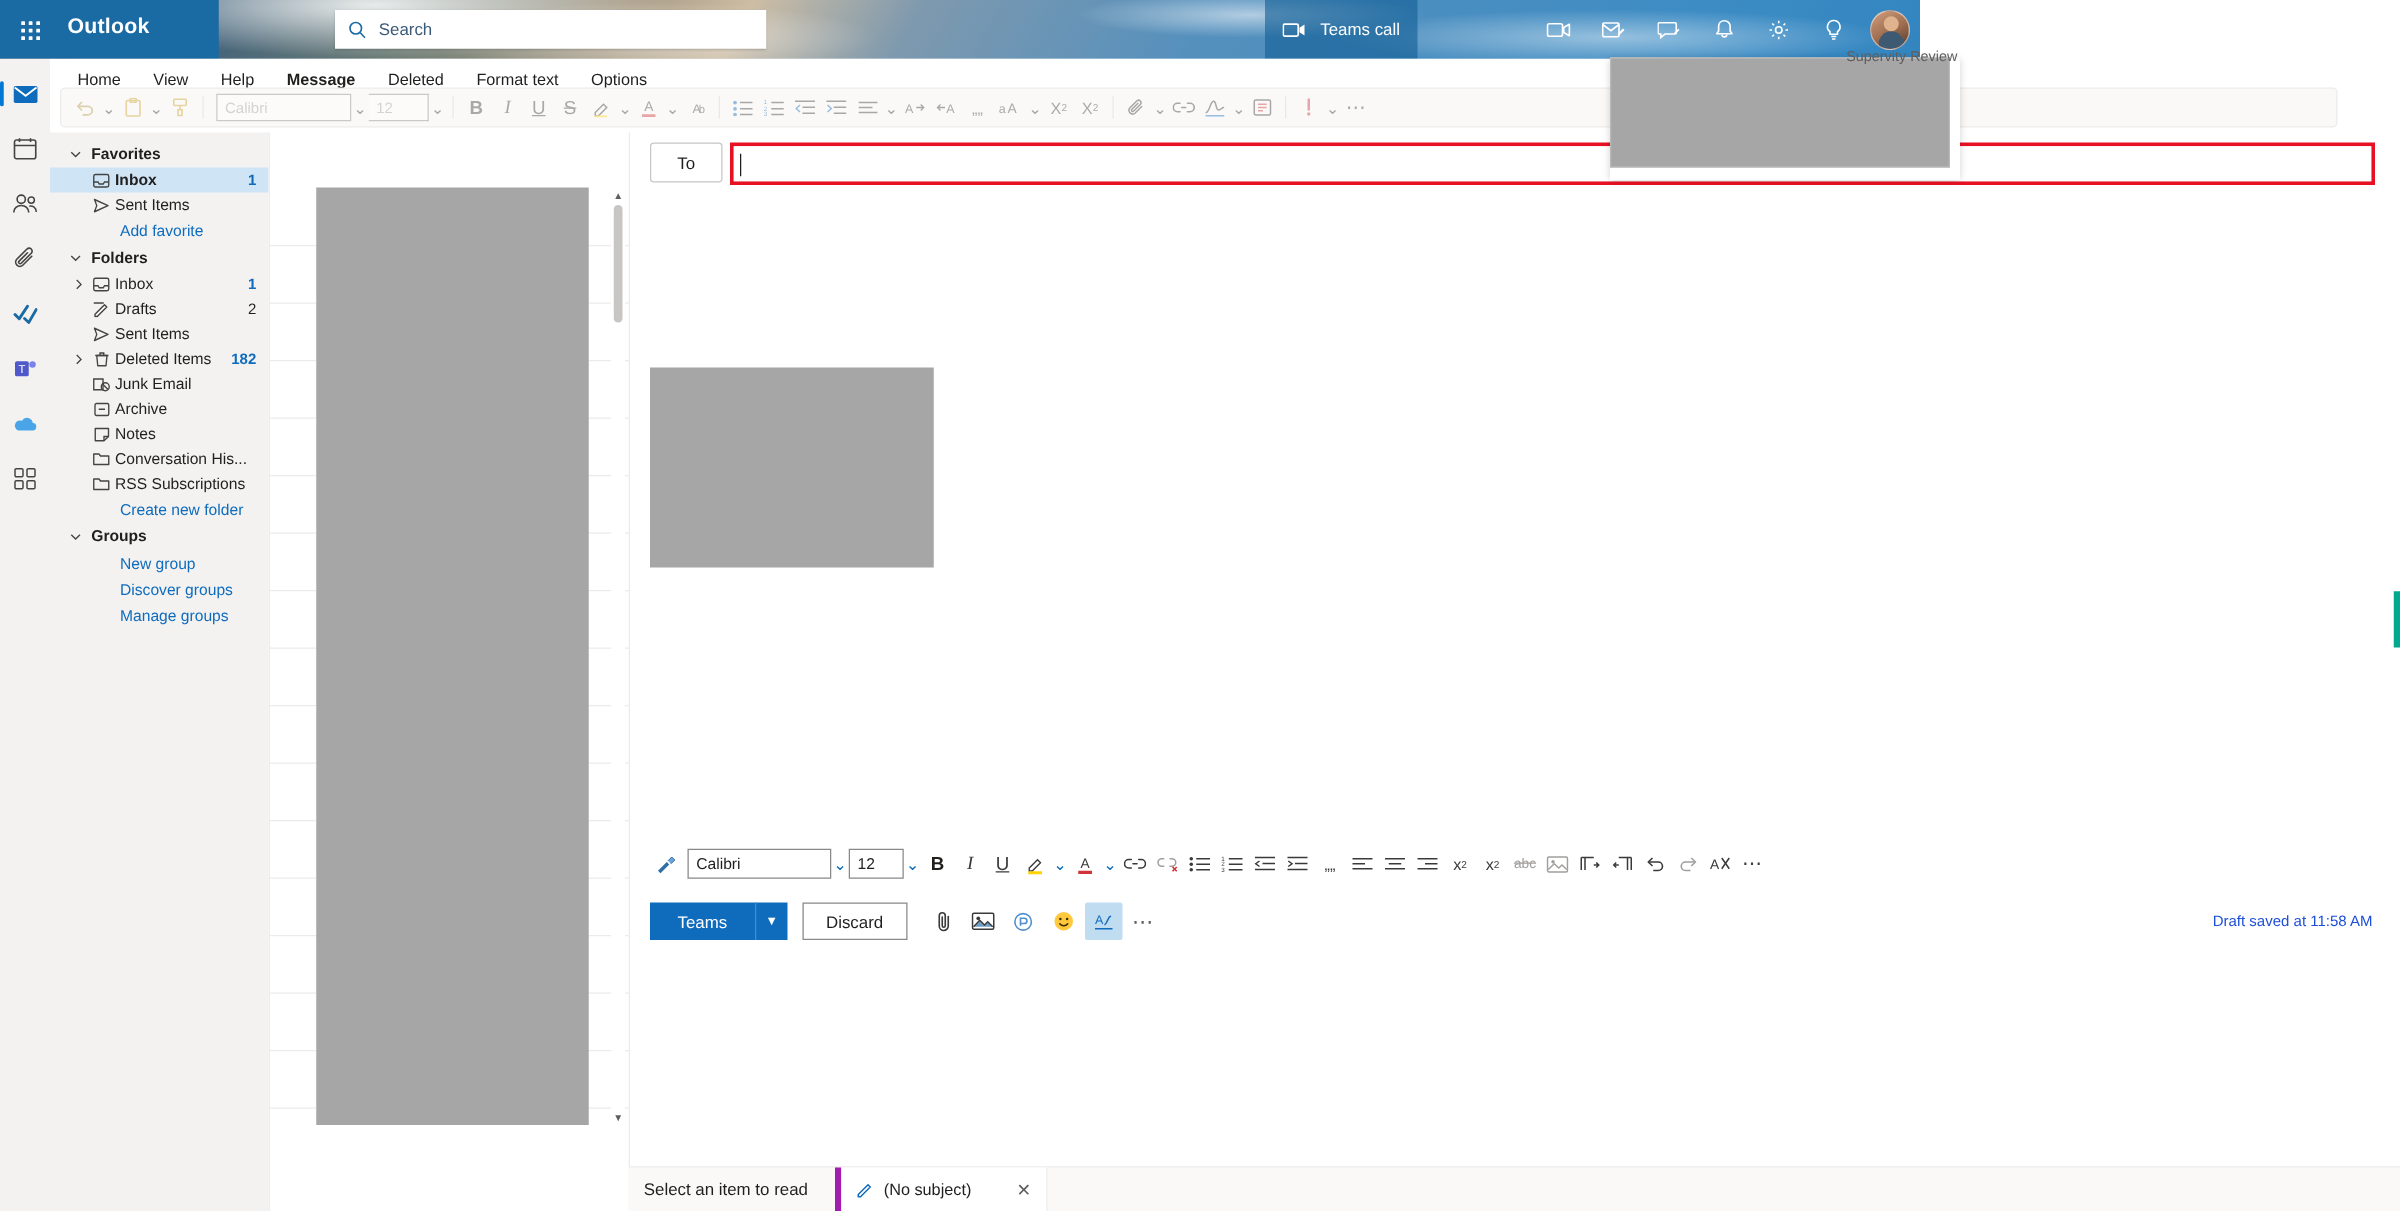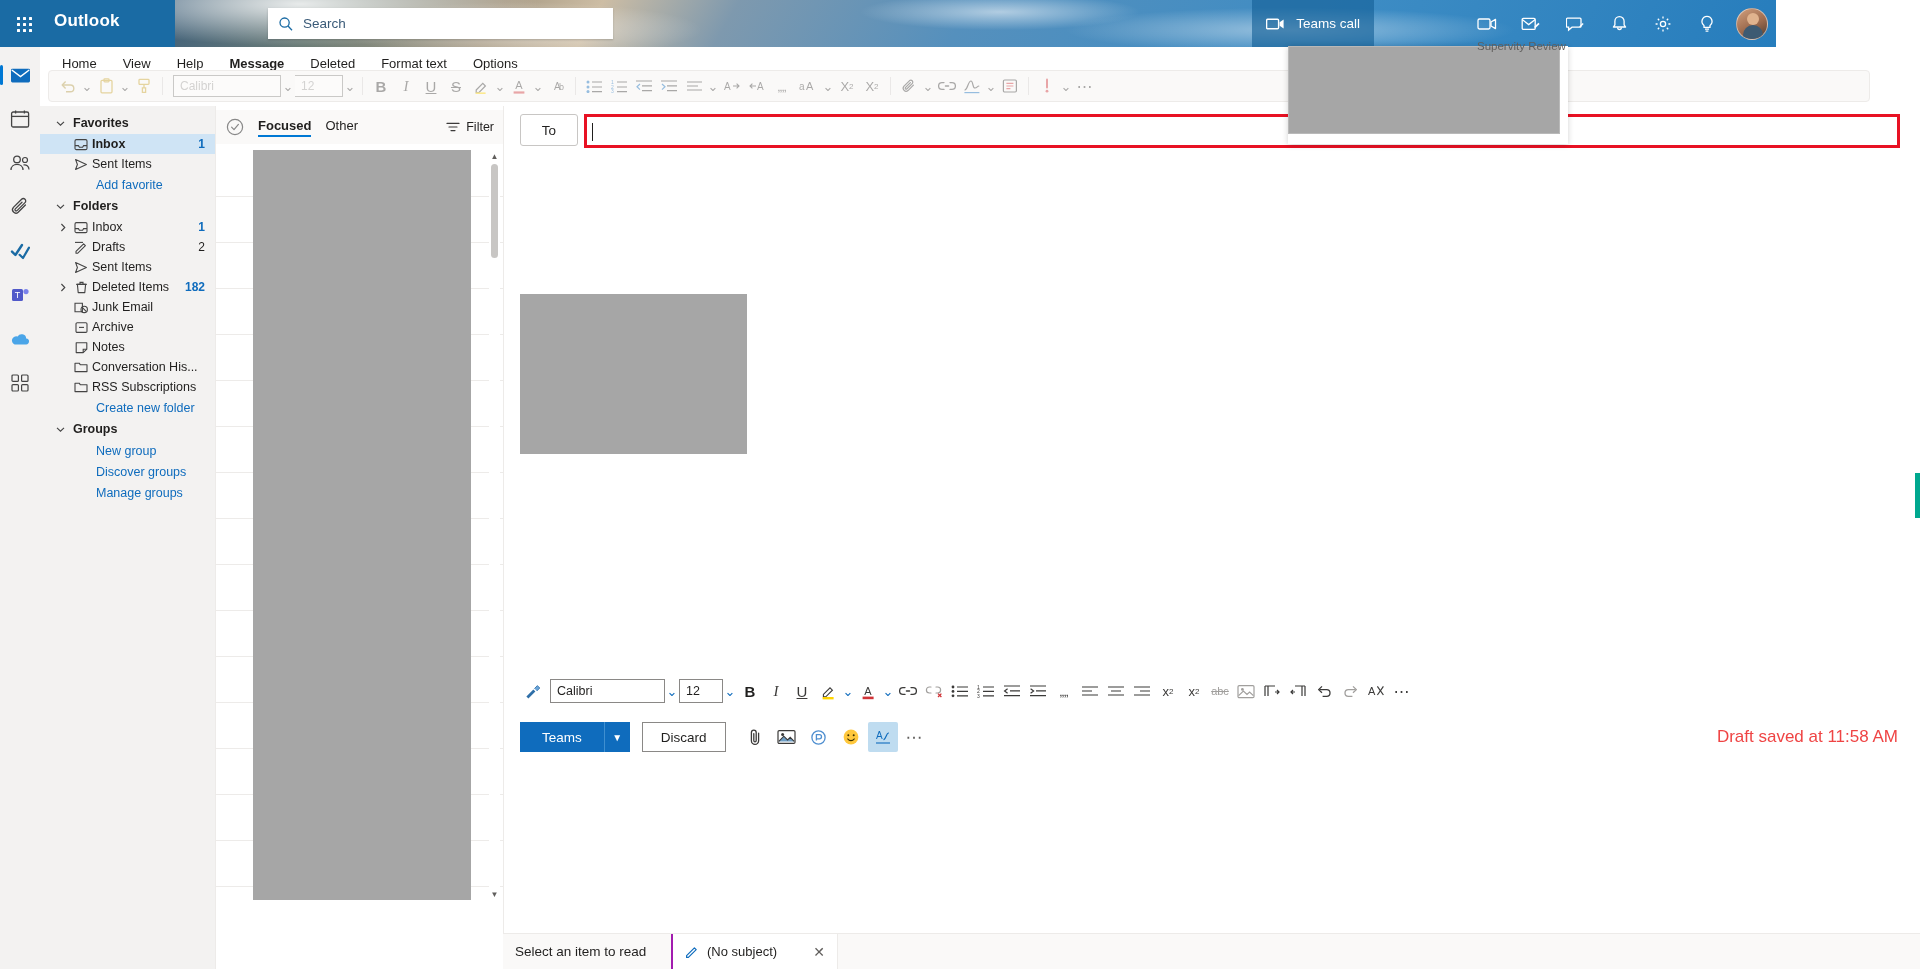--- a/index.html
+++ b/index.html
@@ -6,21 +6,21 @@
   html, body {
     width: 1920px; height: 969px;
     font-family: "Liberation Sans", sans-serif;
     background: #fff;
     overflow: hidden;
   }
   body { position: relative; }
 
   
   .topbar {
-    position: absolute; left: 0; top: 0; width: 1776px; height: 47px;
+    position: absolute; left: 0; top: 0; width: 1536px; height: 47px;
     background: linear-gradient(90deg,#2a4a63 0%,#3f6d8e 12%,#7e8d86 24%,#b9b0a0 33%,#8ea8bd 42%,#4f94c4 58%,#2f87c6 78%,#1b74b5 100%);
     overflow: hidden;
   }
   .topbar-photo {
     position: absolute; left: 0; top: 0; width: 1920px; height: 47px;
     background:
       radial-gradient(ellipse 340px 60px at 300px 4px, rgba(255,255,255,.85), rgba(255,255,255,0) 70%),
       radial-gradient(ellipse 260px 40px at 520px 30px, rgba(255,255,255,.5), rgba(255,255,255,0) 70%),
       radial-gradient(ellipse 200px 26px at 1000px 12px, rgba(255,255,255,.55), rgba(255,255,255,0) 70%),
       radial-gradient(ellipse 300px 30px at 1290px 30px, rgba(255,255,255,.45), rgba(255,255,255,0) 75%),
@@ -285,31 +285,31 @@
     height: 30px; background: #fff; color: #201f1e; border: 1px solid #8a8886;
     font-size: 13.5px; padding: 0 18px; cursor: pointer; margin-left: 12px;
     font-family: "Liberation Sans", sans-serif;
   }
   .sr-ico {
     width: 30px; height: 30px; display: flex; align-items: center; justify-content: center;
     cursor: pointer; border-radius: 2px; margin-left: 2px;
   }
   .sr-ico.sel { background: #bfdcf0; }
   .draft-saved {
-    margin-left: auto; font-size: 17px; color: #ef4444; padding-right: 6px;
+    margin-left: auto; font-size: 12px; color: #1d4ed8; padding-right: 6px;
   }
 
   
   .bottombar {
     position: absolute; left: 503px; bottom: 0; width: 1417px; height: 36px;
     background: #faf9f8; border-top: 1px solid #edebe9; display: flex; align-items: stretch;
   }
   .bb-left {
     width: 170px; display: flex; align-items: center; padding-left: 12px;
-    font-size: 13.5px; color: #201f1e; border-right: 2px solid #a21caf;
+    font-size: 13.5px; color: #201f1e; border-right: 5px solid #a21caf;
   }
   .bb-tab {
     display: flex; align-items: center; gap: 8px; padding: 0 12px;
     background: #fff; border-right: 1px solid #edebe9; font-size: 13px; color: #201f1e;
     cursor: pointer; min-width: 165px;
   }
   .bb-tab .x { margin-left: auto; font-size: 14px; color: #605e5c; cursor: pointer; }
 
   
   .float-panel {
@@ -786,38 +786,20 @@
         </svg>
     </span>
     <span>Groups</span>
   </div>
   <div class="fp-link">New group</div>
   <div class="fp-link">Discover groups</div>
   <div class="fp-link">Manage groups</div>
 </div>
 
 <div class="msglist">
-  <div class="mlhead">
-    <span>
-      <svg width="18" height="18" viewBox="0 0 18 18">
-          <circle cx="9" cy="9" r="7.6" fill="none" stroke="#888" stroke-width="1.2"></circle>
-          <path d="M5.6 9.2 L8 11.6 L12.4 6.4" fill="none" stroke="#888" stroke-width="1.2" stroke-linecap="round" stroke-linejoin="round"></path>
-        </svg>
-    </span>
-    <span class="mltab active">Focused</span>
-    <span class="mltab">Other</span>
-    <span class="mlfilter">
-      <span>
-        <svg width="14" height="12" viewBox="0 0 14 12">
-            <path d="M1 2.4 h12 M3 6 h8 M5 9.6 h4" stroke="#3b3a39" stroke-width="1.2" stroke-linecap="round"></path>
-          </svg>
-      </span>
-      <span>Filter</span>
-    </span>
-  </div>
 
   <div class="ml-body">
     <div class="ml-rowlines">
       <i style="top:46px"></i>
         <i style="top:92px"></i>
         <i style="top:138px"></i>
         <i style="top:184px"></i>
       <i style="top:230px"></i>
         <i style="top:276px"></i>
         <i style="top:322px"></i>

